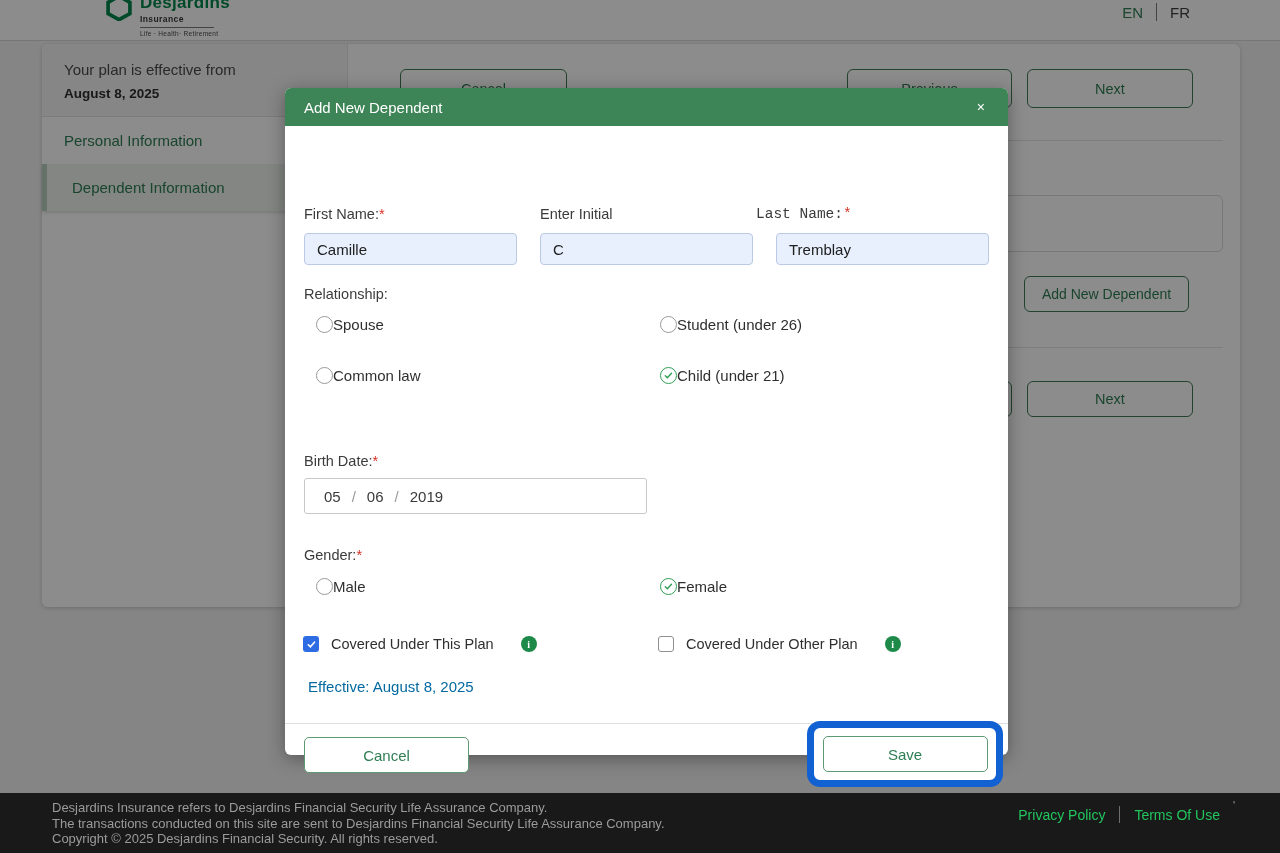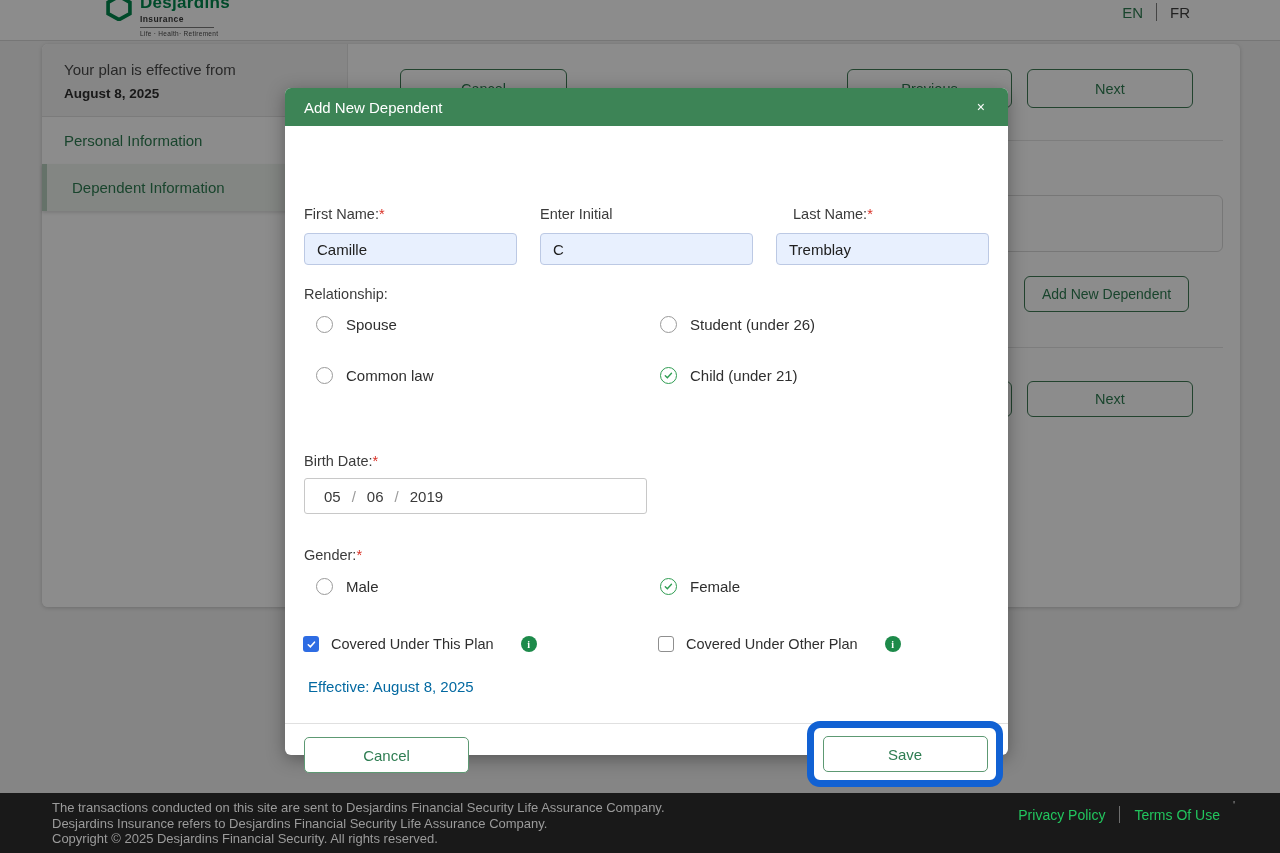--- a/index.html
+++ b/index.html
@@ -47,21 +47,21 @@
   .modal-header { height:38px; background:#3d8456; border-radius:6px 6px 0 0; color:#fff; display:flex; align-items:center; padding:0 19px; font-size:15px; }
   .modal-close { margin-left:auto; font-size:14px; color:#fff; cursor:pointer; line-height:1; padding:2px 4px; }
   .modal-body { position:relative; height:595px; }
 
   .f-label { position:absolute; top:80px; font-size:14.5px; color:#3b3b3b; }
   .req { color:#d93025; }
   .f-input { position:absolute; top:107px; width:213px; height:32px; background:#e8f0fe; border:1px solid #bcc9e4; border-radius:4px; font-size:15px; color:#202020; padding:4px 12px; font-family:"Liberation Sans",sans-serif; }
 
   .sec-label { position:absolute; font-size:14.5px; color:#3b3b3b; }
 
-  .radio { position:absolute; display:flex; align-items:center; gap:13px; font-size:15px; color:#2f2f2f; cursor:pointer; }
+  .radio { position:absolute; display:flex; align-items:center; font-size:15px; color:#2f2f2f; cursor:pointer; }
   .rcircle { width:17px; height:17px; border:1.5px solid #9a9a9a; border-radius:50%; background:#fff; flex:0 0 auto; }
   .rcircle.checked { border-color:#2f9d52; display:flex; align-items:center; justify-content:center; }
 
   .date-box { position:absolute; left:19px; top:352px; width:343px; height:36px; border:1px solid #c8c8c8; border-radius:3px; display:flex; align-items:center; padding-left:19px; font-size:15px; color:#3a3a3a; cursor:text; }
   .date-sep { color:#9a9a9a; margin:0 11px; }
 
   .cover-row { position:absolute; top:510px; display:flex; align-items:center; font-size:14.5px; color:#2f2f2f; }
   .cb { width:16px; height:16px; border-radius:3px; margin-right:12px; flex:0 0 auto; cursor:pointer; }
   .cb.checked { background:#2e6ce3; display:flex; align-items:center; justify-content:center; }
   .cb.unchecked { background:#fff; border:1.5px solid #8f8f8f; }
@@ -137,21 +137,21 @@
 <div class="modal">
   <div class="modal-header">
     <span>Add New Dependent</span>
     <span class="modal-close">×</span>
   </div>
 
   <div class="modal-body">
 
     <div class="f-label" style="left:19px;"><span>First Name:</span><span class="req">*</span></div>
     <div class="f-label" style="left:255px;"><span>Enter Initial</span></div>
-    <div class="f-label" style="left:508px;"><span>Last Name:</span><span class="req">*</span></div>
+    <div class="f-label" style="left:471px;font-family:Liberation Mono, monospace;"><span>Last Name:</span><span class="req">*</span></div>
 
     <input class="f-input" style="left: 19px;" value="Camille">
     <input class="f-input" style="left: 255px;" value="C">
     <input class="f-input" style="left: 491px;" value="Tremblay">
 
     <div class="sec-label" style="left:19px;top:160px;">Relationship:</div>
 
     <div class="radio" style="left:31px;top:190px;">
       <span class="rcircle"></span>
       <span>Spouse</span>
@@ -219,22 +219,22 @@
     <div class="m-btn cancel-btn">Cancel</div>
     <div class="save-ring">
       <div class="m-btn save-btn">Save</div>
     </div>
 
   </div>
 </div>
 
 <div class="footer">
   <div class="f-lines">
+    <div>Desjardins Insurance refers to Desjardins Financial Security Life Assurance Company.</div>
     <div>The transactions conducted on this site are sent to Desjardins Financial Security Life Assurance Company.</div>
-    <div>Desjardins Insurance refers to Desjardins Financial Security Life Assurance Company.</div>
     <div>Copyright © 2025 Desjardins Financial Security. All rights reserved.</div>
   </div>
   <div class="f-links">
     <span class="f-link">Privacy Policy</span>
     <span class="f-link-sep"></span>
     <span class="f-link">Terms Of Use</span>
   </div>
   <div class="f-tick">'</div>
 </div>
 

